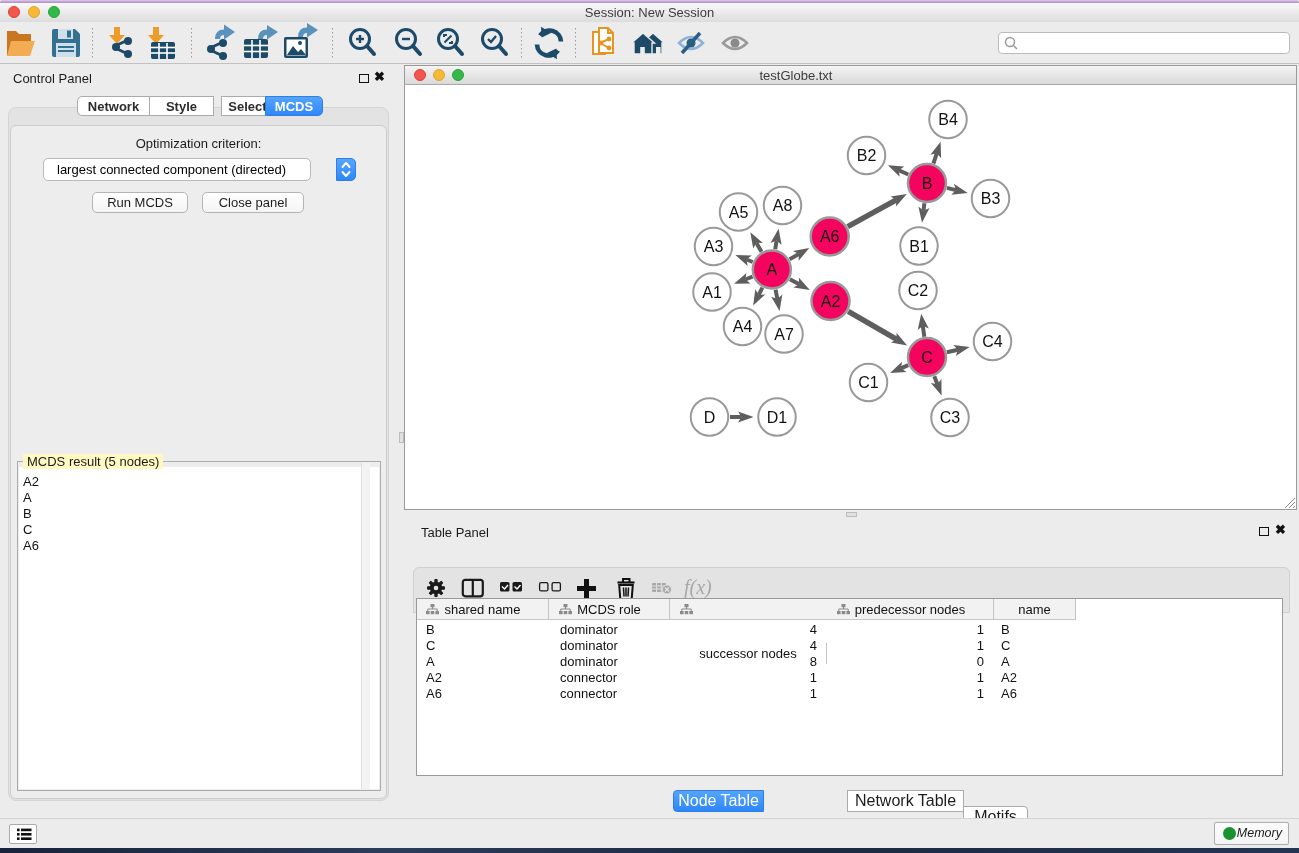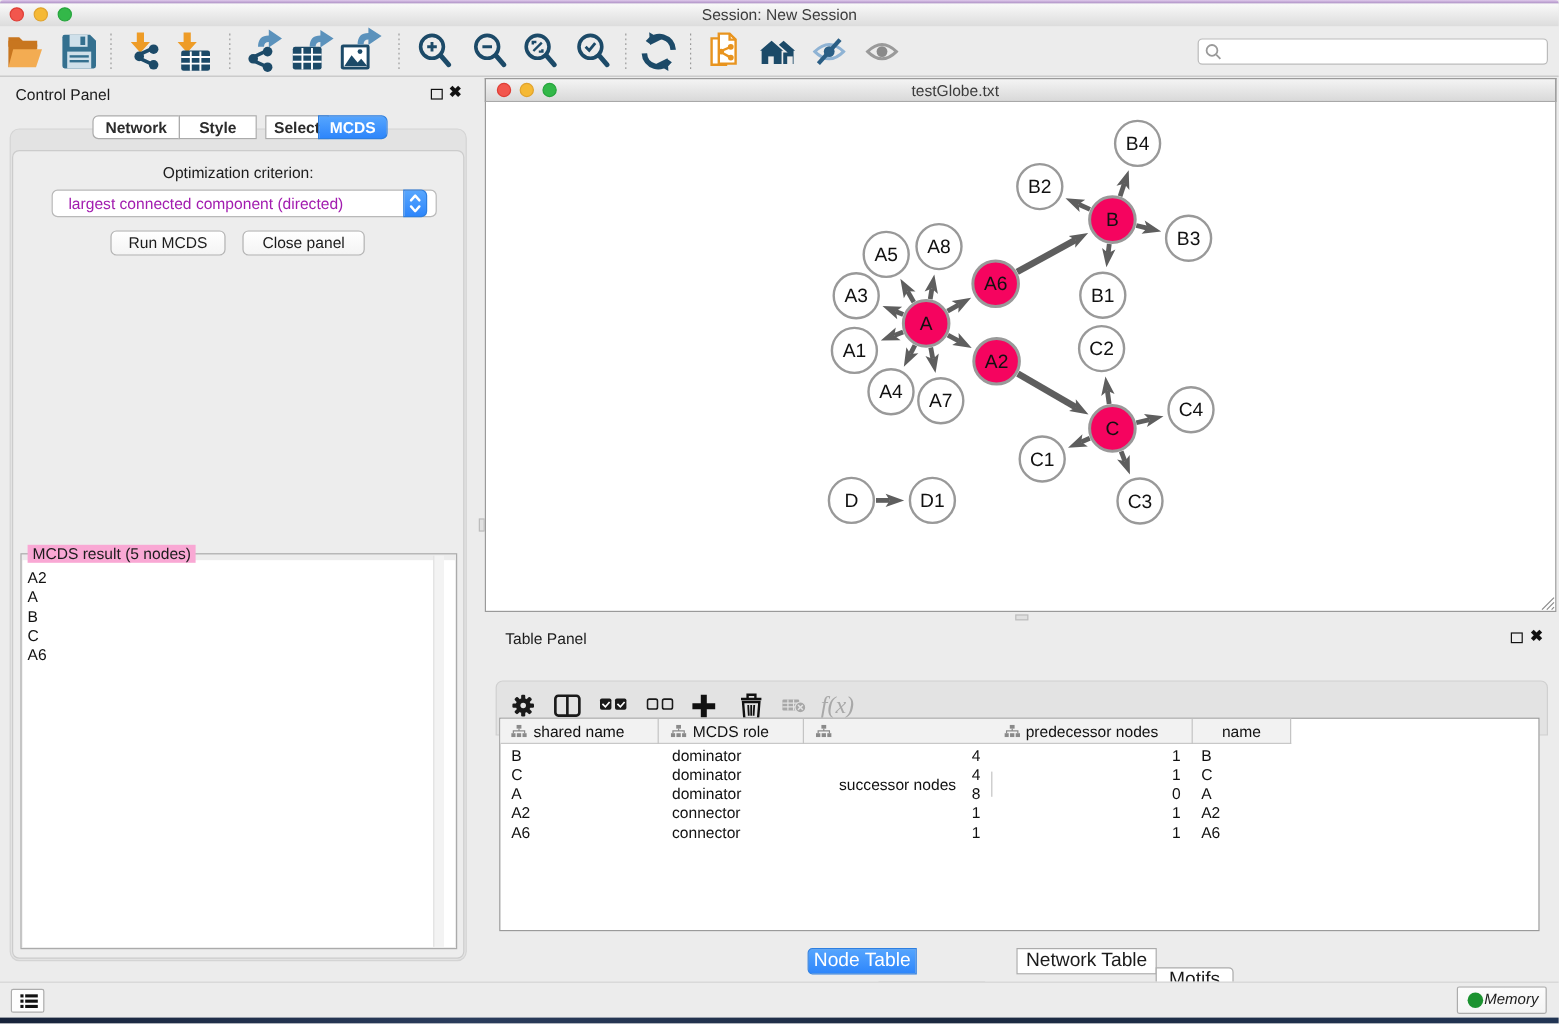--- a/index.html
+++ b/index.html
@@ -17,26 +17,26 @@
 #searchbox { left:998px; top:32px; width:292px; height:22px; background:#fff; border:1px solid #BBB; border-radius:4px; }
 
 #cp-title { left:13px; top:71px; font-size:13px; color:#1c1c1c; }
 .winbtn { font-size:12px; color:#111; top:70px; }
 #cp-outer { left:8px; top:107px; width:381px; height:694px; background:#E3E3E3; border:1px solid #D4D4D4; border-radius:8px; }
 #cp-inner { left:10px; top:125px; width:377px; height:674px; background:#EDEDED; border:1px solid #CCCCCC; border-radius:6px; }
 #tabs { left:77px; top:96px; height:20px; }
 .tab { position:absolute; top:0; height:20px; background:#FFF; border:1px solid #ABABAB; font-size:13px; font-weight:bold; color:#2c2c2c; text-align:center; line-height:19px; }
 .tab.sel { background:linear-gradient(#55A5FE,#2E86FB); color:#fff; border-color:#2E7FE0; }
 #optlabel { left:10px; top:136px; width:377px; text-align:center; font-size:13px; color:#1c1c1c; }
-#dropdown { left:43px; top:158px; width:321px; height:23px; background:#fff; border:1px solid #B9B9B9; border-radius:5px; font-size:13px; color:#a21caf; line-height:21px; padding-left:13px; }
+#dropdown { left:43px; top:158px; width:268px; height:23px; background:#fff; border:1px solid #B9B9B9; border-radius:5px; font-size:13px; color:#000000; line-height:21px; padding-left:13px; }
 #dd-btn { left:336px; top:158px; width:20px; height:23px; background:linear-gradient(#57A6FE,#2E86FB); border-radius:0 5px 5px 0; border:1px solid #2E7FE0; }
 .btn { position:absolute; background:linear-gradient(#FFFFFF,#F4F4F4); border:1px solid #B4B4B4; border-radius:5px; font-size:13px; color:#1c1c1c; text-align:center; height:21px; line-height:19px; }
 #fieldset { left:17px; top:461px; width:364px; height:330px; border:1px solid #ABABAB; }
 #fs-white { left:19px; top:467px; width:360px; height:322px; background:#fff; }
-#fs-legend { left:23px; top:454px; background:#f9a8d4; padding:0 4px; font-size:13px; color:#1c1c1c; z-index:5; }
+#fs-legend { left:23px; top:454px; background:#fef9c3; padding:0 4px; font-size:13px; color:#1c1c1c; z-index:5; }
 #fs-list { left:19px; top:467px; width:360px; height:322px; background:#fff; font-size:13px; color:#111; padding:7px 0 0 4px; line-height:16px; }
 #fs-scroll { left:361px; top:463px; width:9px; height:326px; background:#F3F3F3; border-left:1px solid #E0E0E0; }
 
 #netwin { left:404px; top:65px; width:893px; height:445px; background:#fff; border:1px solid #9a9a9a; }
 #nw-titlebar { left:404px; top:65px; width:893px; height:20px; background:linear-gradient(#F4F4F4,#D9D9D9); border:1px solid #9a9a9a; border-bottom:1px solid #A8A8A8; }
 #nw-titlebar .t1 { left:9px; background:#F2564D; border:0.5px solid #DE3E36;}
 #nw-titlebar .t2 { left:28px; background:#F5B935; border:0.5px solid #E0A32E;}
 #nw-titlebar .t3 { left:47px; background:#33B849; border:0.5px solid #27A53D;}
 #nw-title { left:404px; top:68px; width:784px; text-align:center; font-size:13px; color:#3c3c3c; }
 

